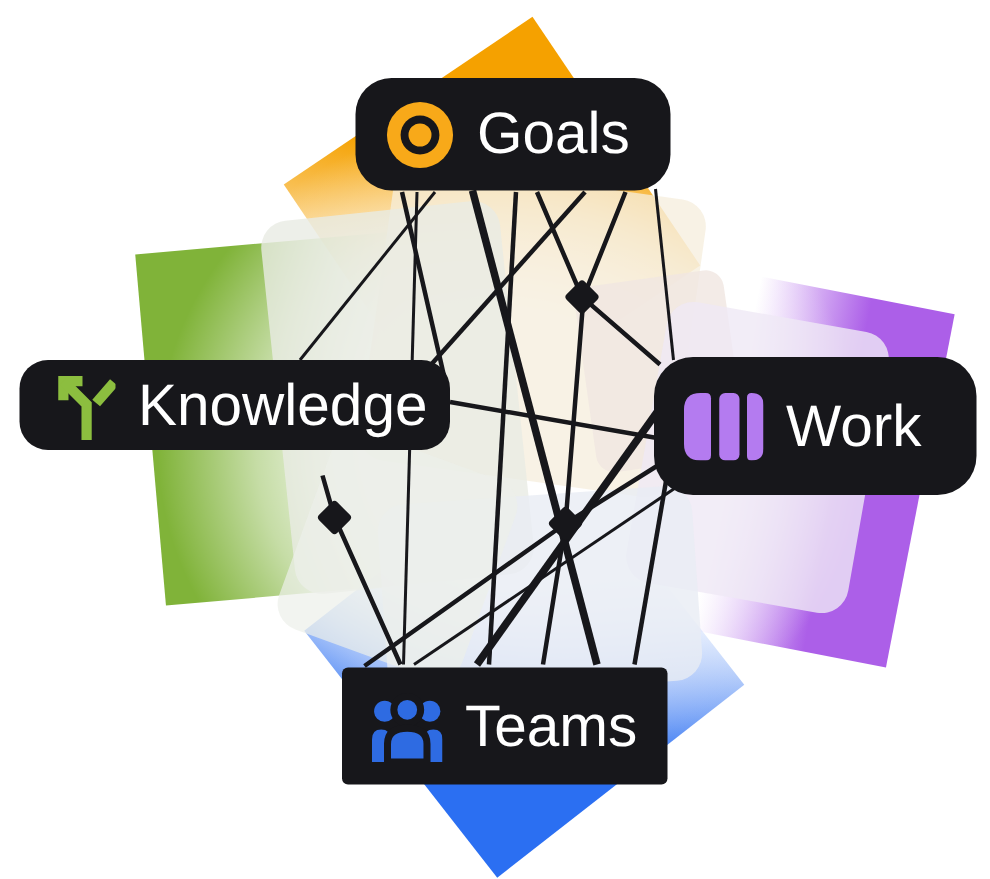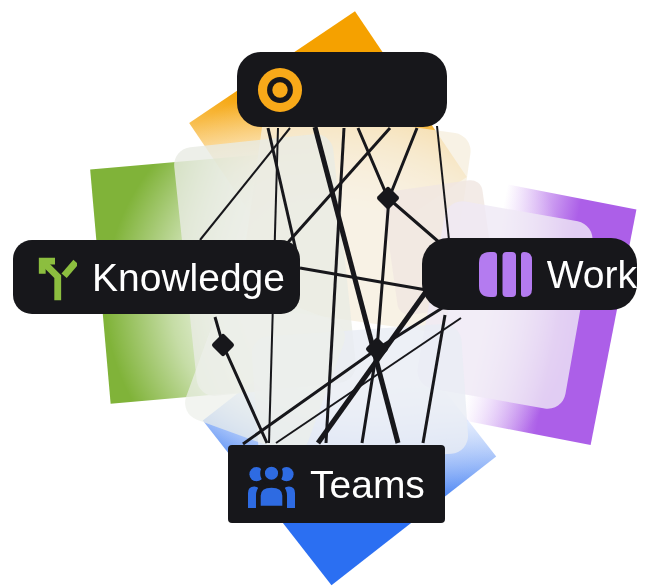--- a/index.html
+++ b/index.html
@@ -41,22 +41,22 @@
   .shard.s6{left:200px;top:300px;width:130px;height:140px;transform:rotate(20deg);background:#EDEFEA;opacity:.7;}
   
   svg.network{position:absolute;left:0;top:0;z-index:4;}
   
   .pill{position:absolute;z-index:5;display:flex;align-items:center;
     background:var(--pill-bg);color:var(--label-color);
     padding-left:20px;box-sizing:border-box;}
   .pill .icon{display:flex;align-items:center;justify-content:center;flex:0 0 auto;}
   .pill .lbl{font-size:39px;font-weight:500;line-height:1;margin-left:15px;white-space:nowrap;letter-spacing:0;}
   .pill.goals{left:237px;top:52px;width:210px;height:75px;border-radius:24px;}
-  .pill.knowledge{left:13px;top:240px;width:287px;height:74px;border-radius:19px;}
-  .pill.work{left:422px;top:238px;width:215px;height:72px;border-radius:26px;justify-content:flex-end;}
+  .pill.knowledge{left:13px;top:240px;width:287px;height:60px;border-radius:19px;}
+  .pill.work{left:436px;top:238px;width:215px;height:92px;border-radius:26px;}
   .pill.teams{left:228px;top:445px;width:217px;height:78px;border-radius:4px;}
 </style>
 </head>
 <body>
 
 <div class="stage">
 
   <div class="square orange" style="--sq: #F5A100;"></div>
   <div class="square green" style="--sq: #80B339;"></div>
   <div class="square purple" style="--sq: #AC5FE8;"></div>
@@ -95,20 +95,21 @@
     </svg>
 
   <div class="pill goals">
     <span class="icon" style="color: rgb(248, 169, 25);">
       <svg width="46" height="46" viewBox="0 0 48 48">
         <circle cx="24" cy="24" r="23" fill="currentColor"></circle>
         <circle cx="24" cy="24" r="13.5" fill="var(--pill-bg)"></circle>
         <circle cx="24" cy="24" r="8" fill="currentColor"></circle>
       </svg>
     </span>
+    <span class="lbl">Goals</span>
   </div>
 
   <div class="pill knowledge">
     <span class="icon" style="color: rgb(140, 190, 63);">
       <svg width="44" height="51" viewBox="0 0 48 56" fill="none" stroke="currentColor" stroke-width="7.5">
         <path d="M10,24 V10 H24"></path>
         <path d="M10,10 L27,27 V53"></path>
         <path d="M34,26 L47,11"></path>
       </svg>
     </span>

